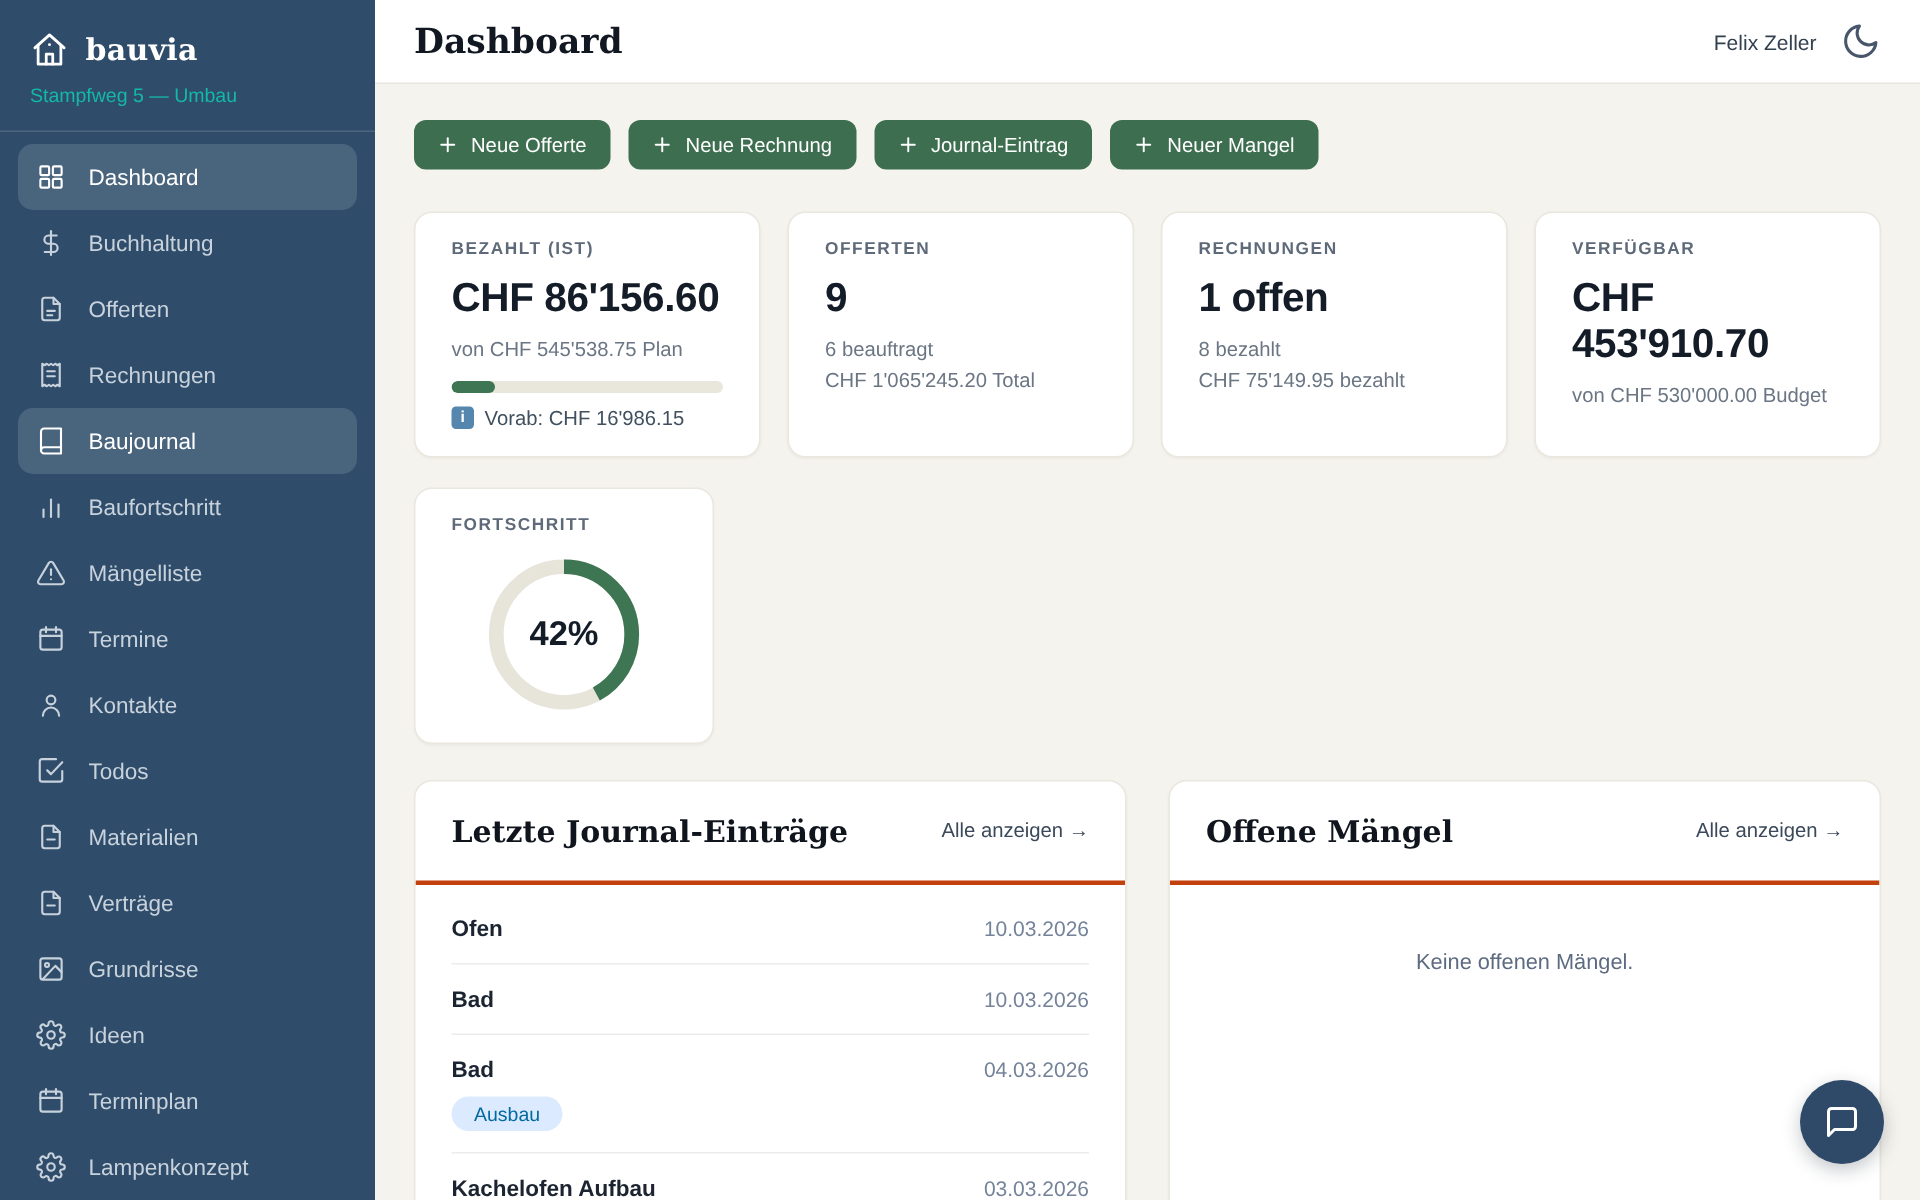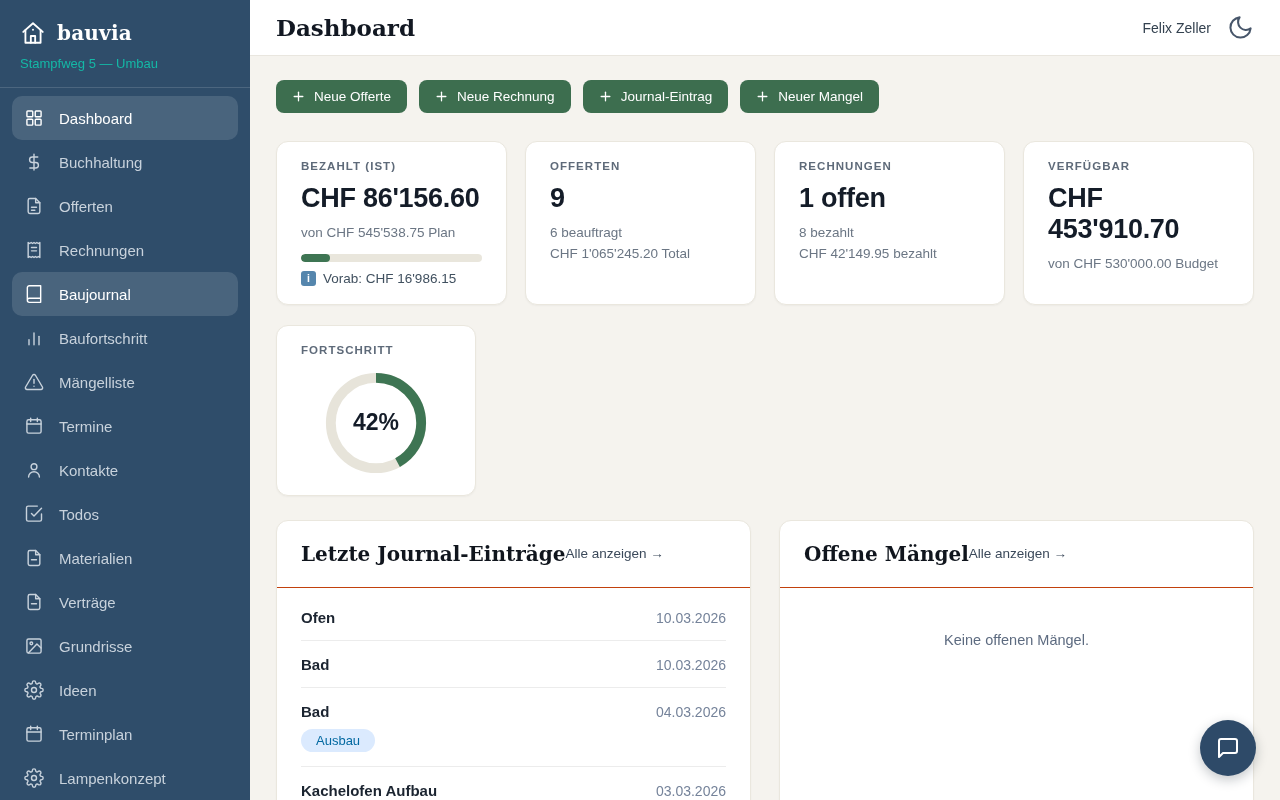--- a/index.html
+++ b/index.html
@@ -49,21 +49,21 @@
   .info-chip { width:15px; height:15px; background:#5586ad; color:#fff; font-size:10.5px; font-weight:700; display:inline-flex; align-items:center; justify-content:center; border-radius:3px; flex-shrink:0; }
 
   
   .progress-card { width:200px; text-align:left; }
   .donut-wrap { display:flex; justify-content:center; padding-top:2px; position:relative; }
   .donut-label { position:absolute; top:50%; left:50%; transform:translate(-50%,-48%); font-size:23px; font-weight:700; color:#141c28; }
 
   
   .panels { display:grid; grid-template-columns:1fr 1fr; gap:28px; }
   .panel { background:#fff; border:1px solid #eae7de; border-radius:12px; overflow:hidden; box-shadow:0 1px 2px rgba(20,25,35,0.04); }
-  .panel-head { display:flex; align-items:center; padding:21px 24px; border-bottom:1px solid #c2410c; }
+  .panel-head { display:flex; align-items:center; justify-content:space-between; padding:21px 24px; border-bottom:3px solid #c2410c; }
   .panel-title { font-family:"DejaVu Serif", serif; font-size:20px; font-weight:700; color:#10151d; }
   .panel-link { font-size:13.5px; color:#3b495a; text-decoration:none; cursor:pointer; }
   .panel-body { padding:6px 24px 0 24px; }
   .entry-row { padding:15px 0 14px 0; border-bottom:1px solid #ececec; }
   .entry-row:last-child { border-bottom:none; }
   .entry-top { display:flex; justify-content:space-between; align-items:baseline; }
   .entry-title { font-size:15px; font-weight:700; color:#1b2430; }
   .entry-date { font-size:14px; color:#75839a; }
   .badge { display:inline-block; margin-top:9px; background:#dbeafe; color:#0369a1; font-size:13px; padding:4px 15px; border-radius:999px; }
   .empty-state { text-align:center; padding:44px 0 120px 0; font-size:14.5px; color:#5d6b80; }
@@ -318,21 +318,21 @@
             <div>6 beauftragt</div>
             <div>CHF 1'065'245.20 Total</div>
           </div>
         </div>
 
         <div class="card">
           <div class="card-label">RECHNUNGEN</div>
           <div class="card-value">1 offen</div>
           <div class="card-sub">
             <div>8 bezahlt</div>
-            <div>CHF 42'149.95 bezahlt</div>
+            <div>CHF 75'149.95 bezahlt</div>
           </div>
         </div>
 
         <div class="card">
           <div class="card-label">VERFÜGBAR</div>
           <div class="card-value">CHF 453'910.70</div>
           <div class="card-sub">
             <div>von CHF 530'000.00 Budget</div>
           </div>
         </div>

